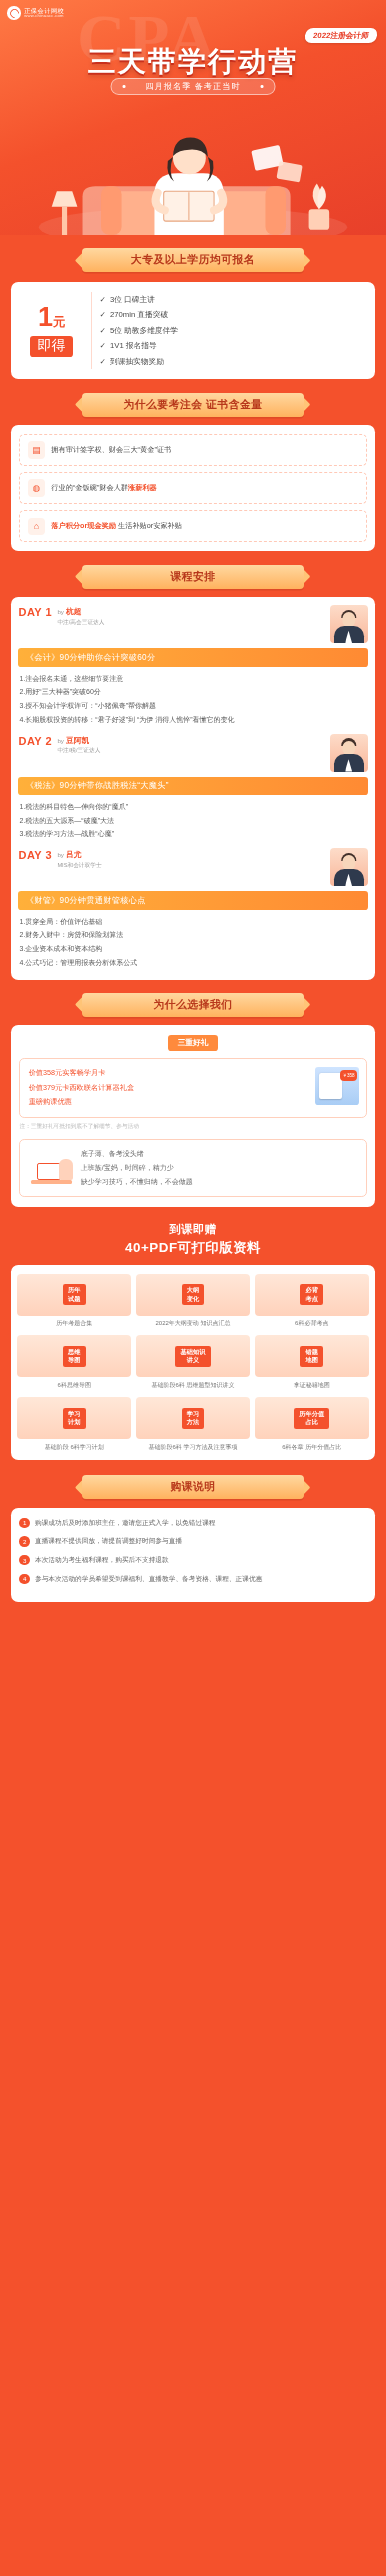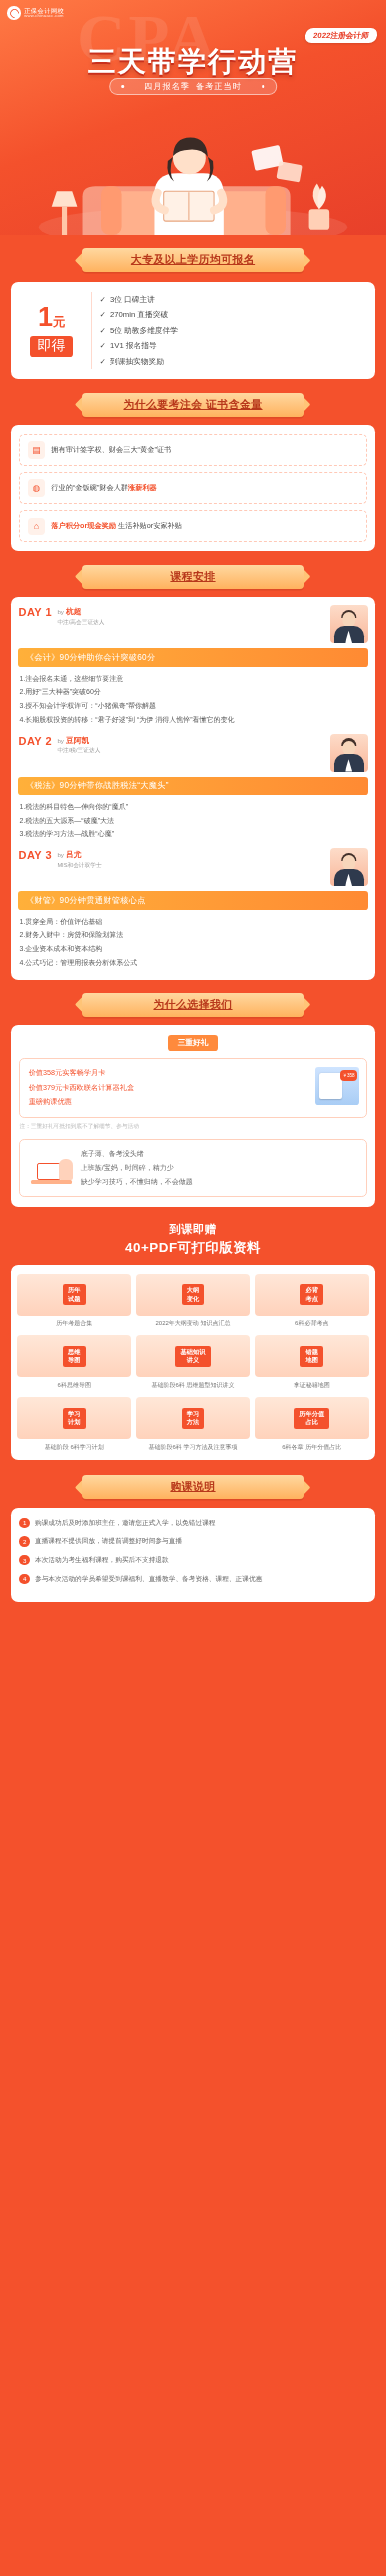--- a/index.html
+++ b/index.html
@@ -57,36 +57,35 @@
     text-shadow: 0 2.1px 0 #c9301d, 0 3.1px 5.2px rgba(0,0,0,.2);
   }
   .hero .title-sub {
     position: absolute; top: 78px; left: 50%; transform: translateX(-50%);
     z-index: 6;
     background: rgba(255,255,255,.18);
     border: 0.5px solid rgba(255,255,255,.55);
     border-radius: 8.2px;
     color: #fff; font-size: 8.2px; letter-spacing: 1px;
     padding: 2.1px 11.3px;
-    display: flex; align-items: center; gap: 20px; font-family: Liberation Mono, monospace;
+    display: flex; align-items: center; gap: 20px;
   }
   .hero .title-sub .dot { width: 2.6px; height: 2.6px; background:#fff; border-radius:50%; }
 
   
   .illu { position: absolute; left: 0; bottom: 0; width: 386px; height: 149px; z-index: 4; }
   .ribbon {
     margin: 13.4px auto 0; width: 222px; height: 24px;
     background: linear-gradient(#ffd8a0, #ffb25e);
     border-radius: 4.1px;
     color: #b8381b; font-size: 10.8px; font-weight: bold;
     display: flex; align-items: center; justify-content: center;
     letter-spacing: 0.5px;
     box-shadow: 0 1.5px 0 rgba(160,50,20,.25);
     position: relative;
-    text-decoration: underline;
   }
   .ribbon::before, .ribbon::after{
     content:""; position:absolute; top:6.2px; width:11.3px; height:11.3px;
     background:#ffc477; transform:rotate(45deg); border-radius:1.5px; z-index:-1;
   }
   .ribbon::before{ left:-4.6px; } .ribbon::after{ right:-4.6px; }
 
   .price-card {
     margin: 9.3px 11.3px 0; background: #fff; border-radius: 7.2px;
     padding: 10.3px 9.3px; display: flex; gap: 8.2px; align-items: center;

